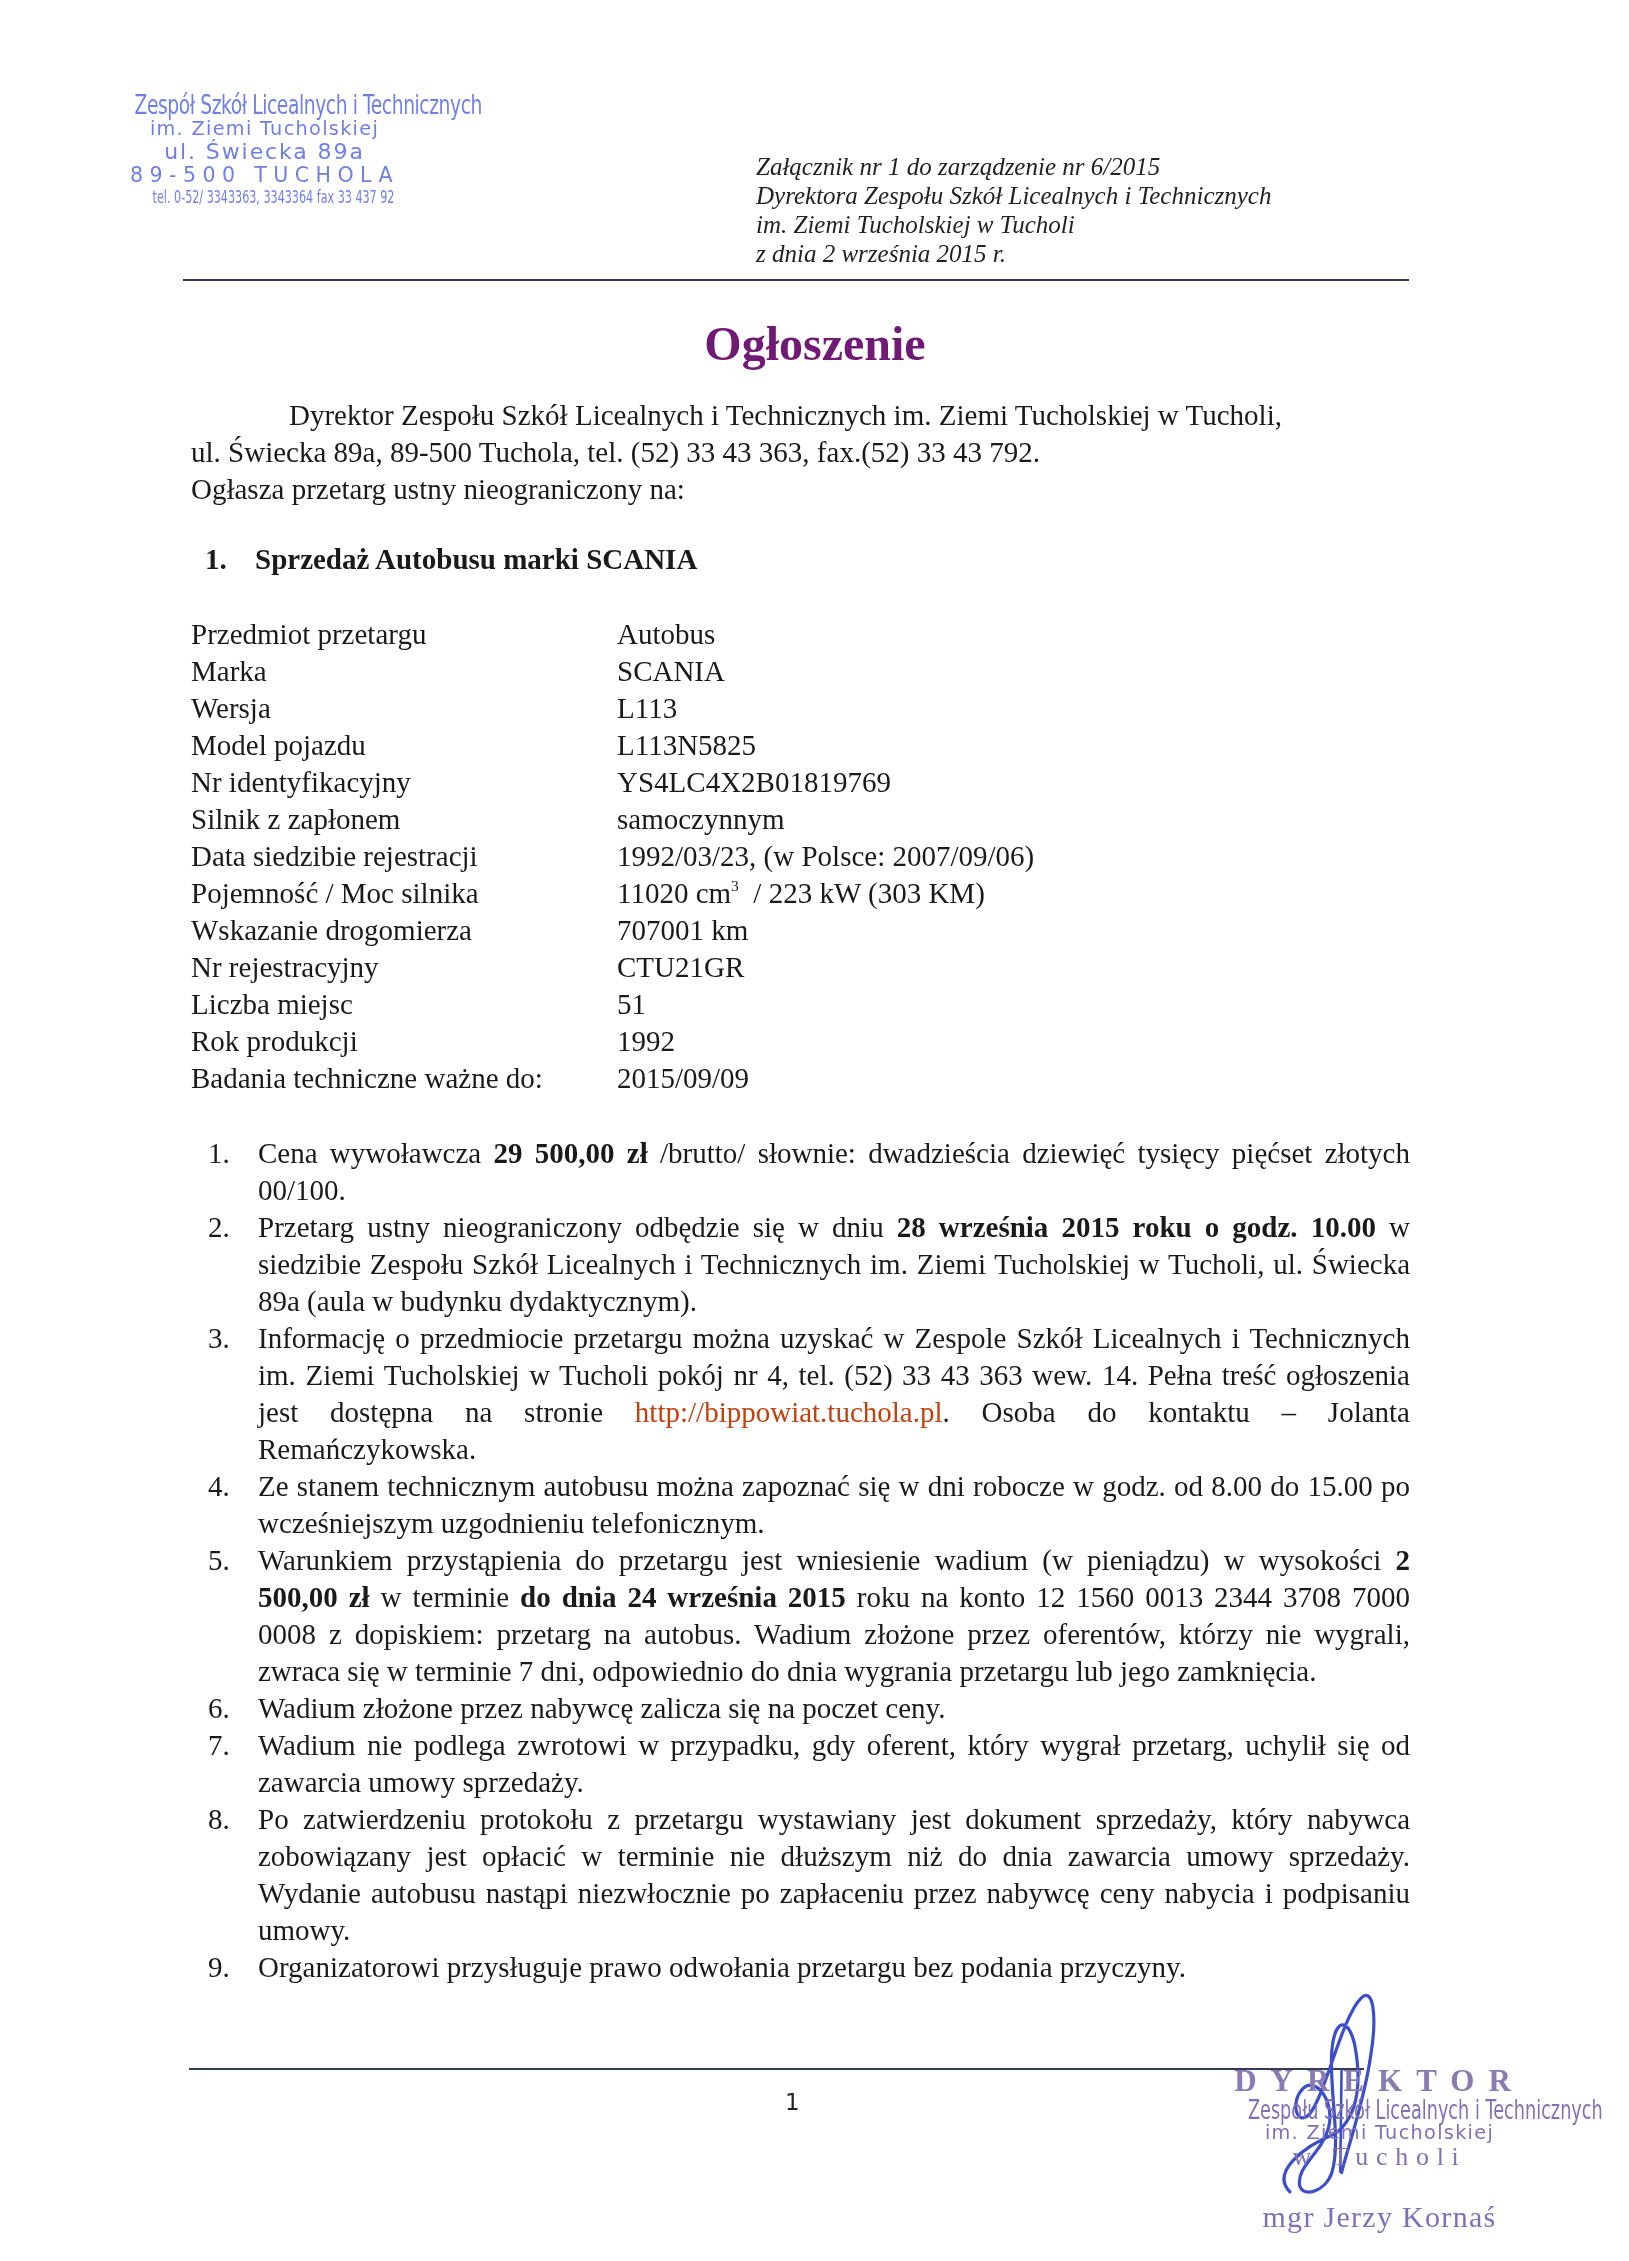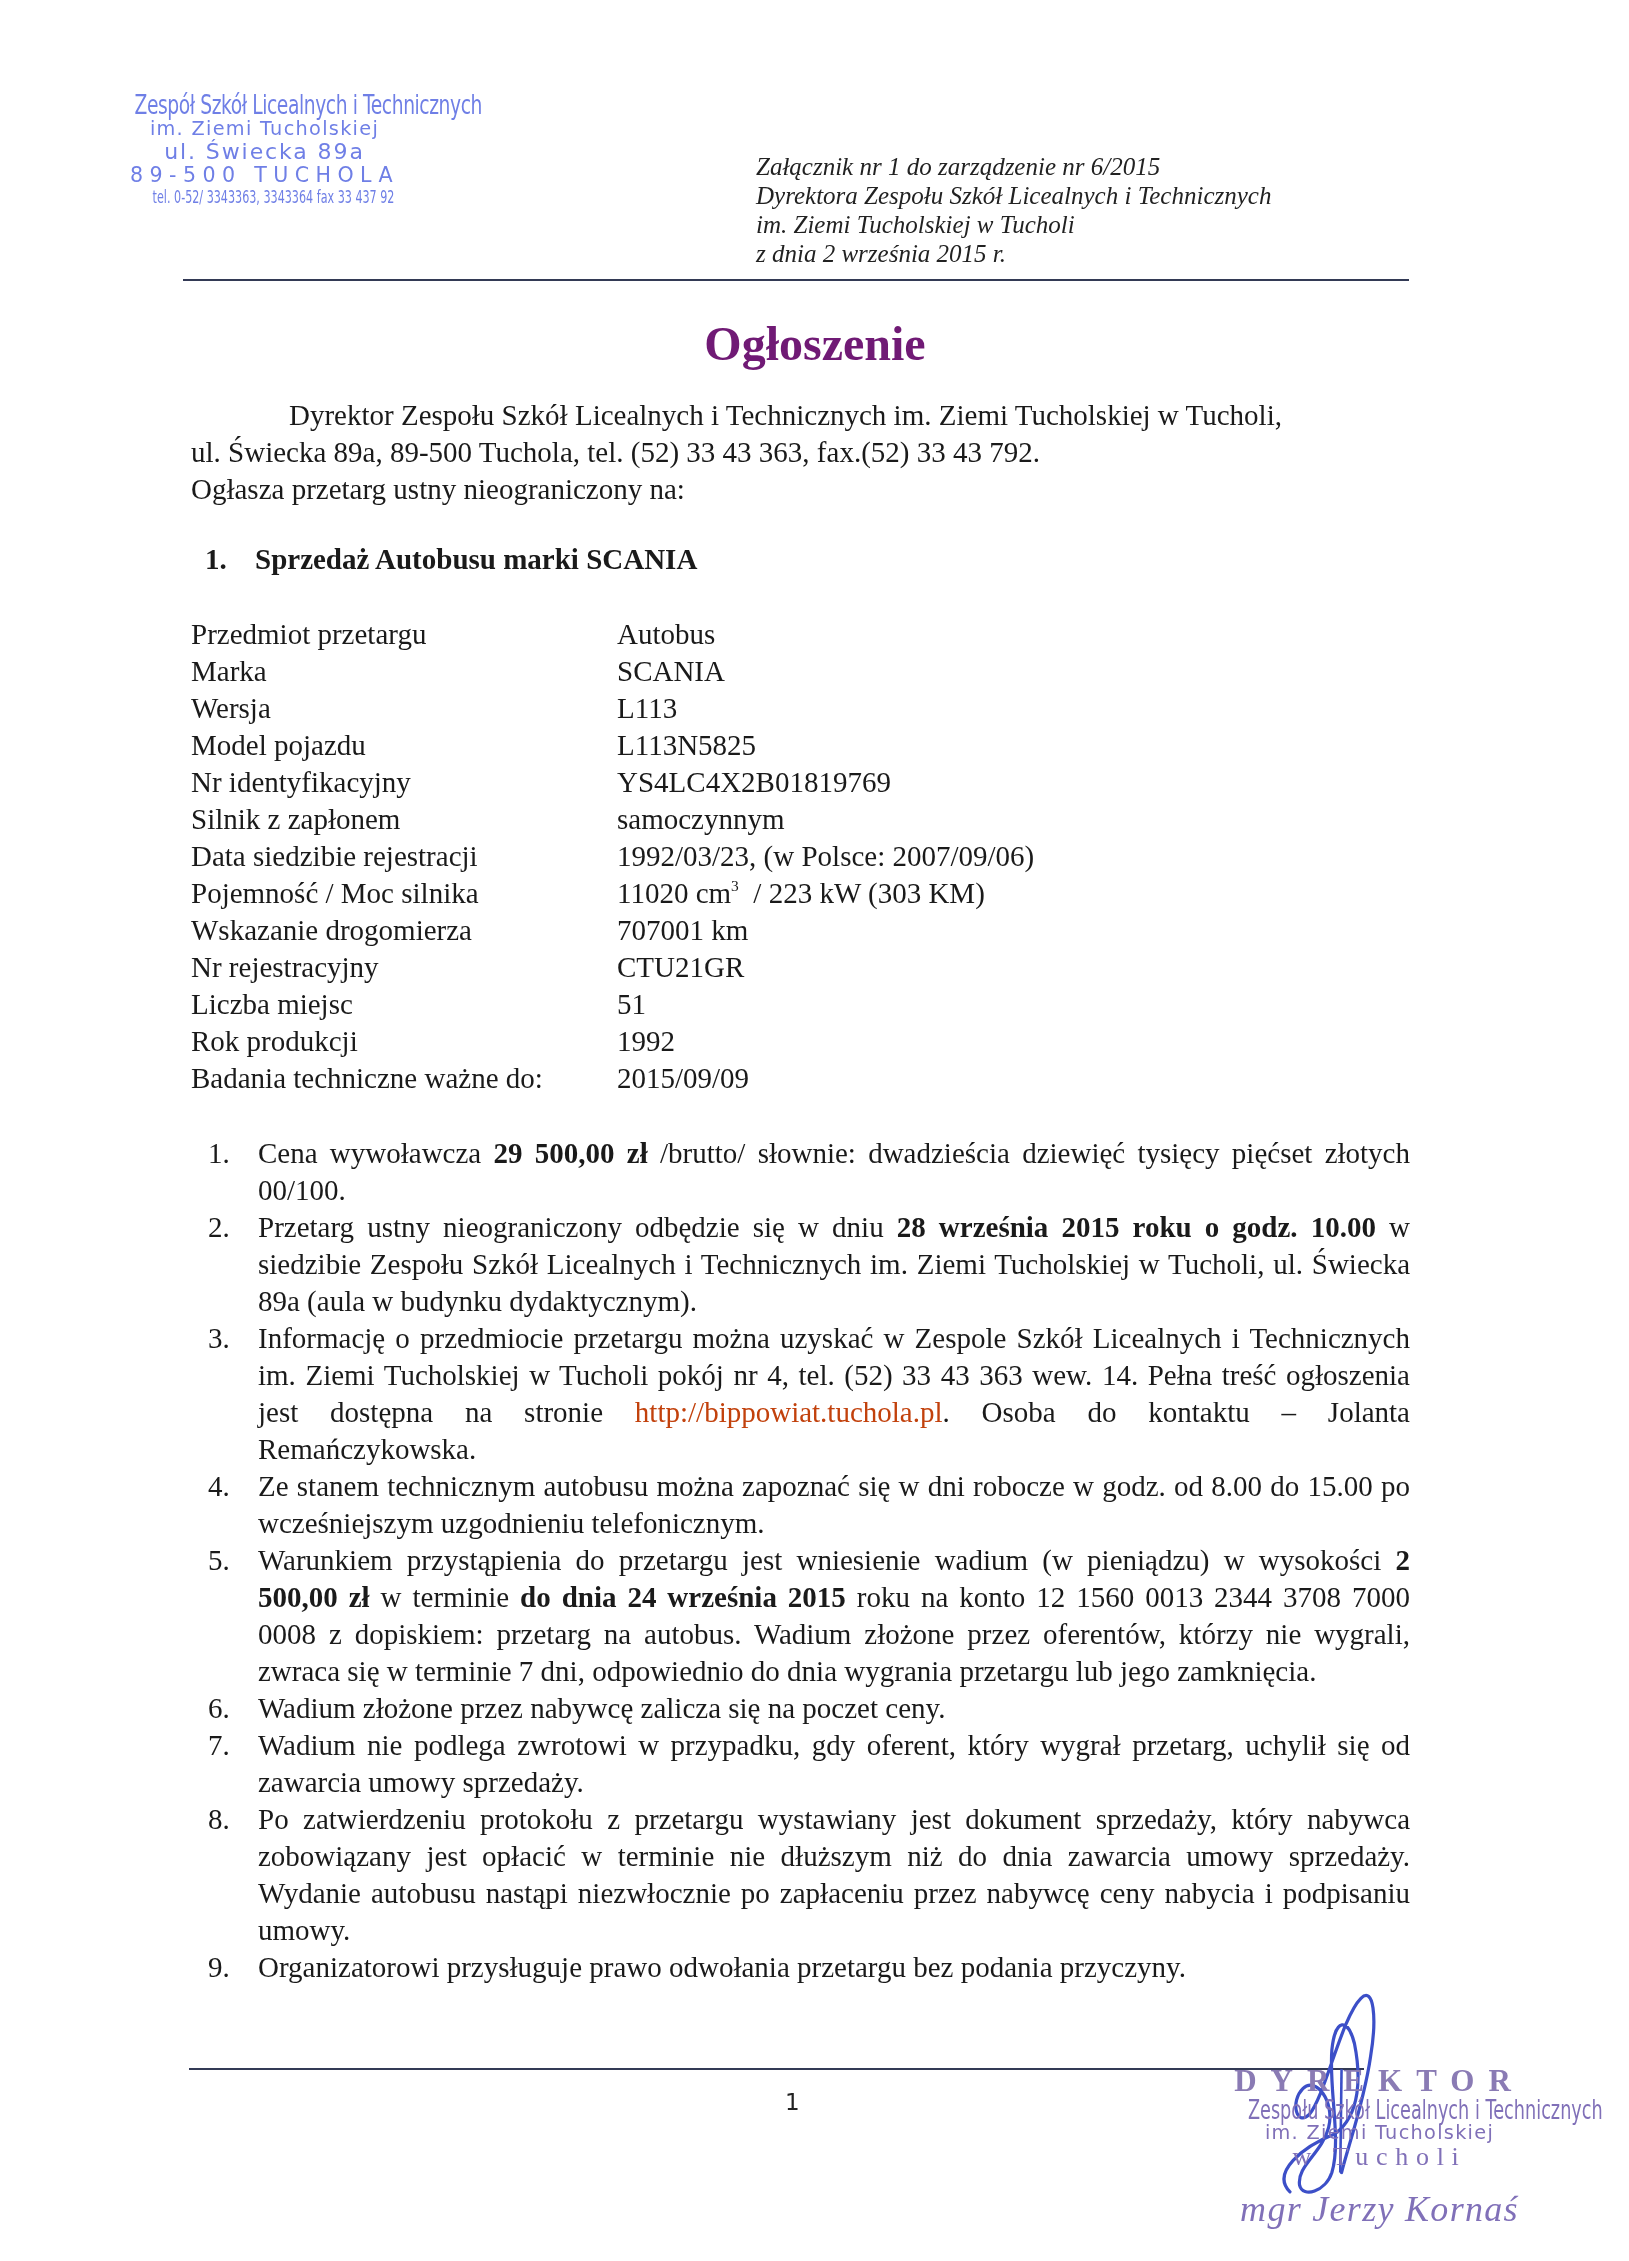--- a/index.html
+++ b/index.html
@@ -43,21 +43,21 @@
   .term .t a { color: #c2410c; }
 
   .page-number { left: 785px; top: 2089px; font-family: "DejaVu Sans", "Liberation Sans", sans-serif; font-size: 23px; color: #222; }
 
   
   .stamp-bottom { left: 1186px; top: 2063px; width: 387px; text-align: center; color: #8070b8; }
   .stamp-bottom .d { font-family: "Liberation Serif", serif; font-size: 31px; letter-spacing: 14px; font-weight: bold; color: #8a7bb4; }
   .stamp-bottom .l2 { font-family: "DejaVu Sans", sans-serif; font-size: 26px; transform: scaleX(0.68); white-space: nowrap; margin-top: -3.9px; }
   .stamp-bottom .l3 { font-family: "DejaVu Sans", sans-serif; font-size: 19.3px; letter-spacing: 1.3px; margin-top: -3.9px; }
   .stamp-bottom .l4 { font-family: "Liberation Serif", serif; font-size: 26px; letter-spacing: 7.7px; margin-top: -2.6px; }
-  .stamp-bottom .l5 { font-family: "Liberation Serif", serif; font-style: italic; font-size: 36px; letter-spacing: 1.3px; margin-top: 16px; }
+  .stamp-bottom .l5 { font-family: "Liberation Serif", serif; font-size: 30px; letter-spacing: 1.3px; margin-top: 28px; }
   .signature { left: 1264px; top: 1979px; }
 </style>
 </head>
 <body>
 
 <div class="abs stamp-top">
   <div class="s-line1">Zespół Szkół Licealnych i Technicznych</div>
   <div class="s-line2">im. Ziemi Tucholskiej</div>
   <div class="s-line3">ul. Świecka 89a</div>
   <div class="s-line4">89-500 TUCHOLA</div>

